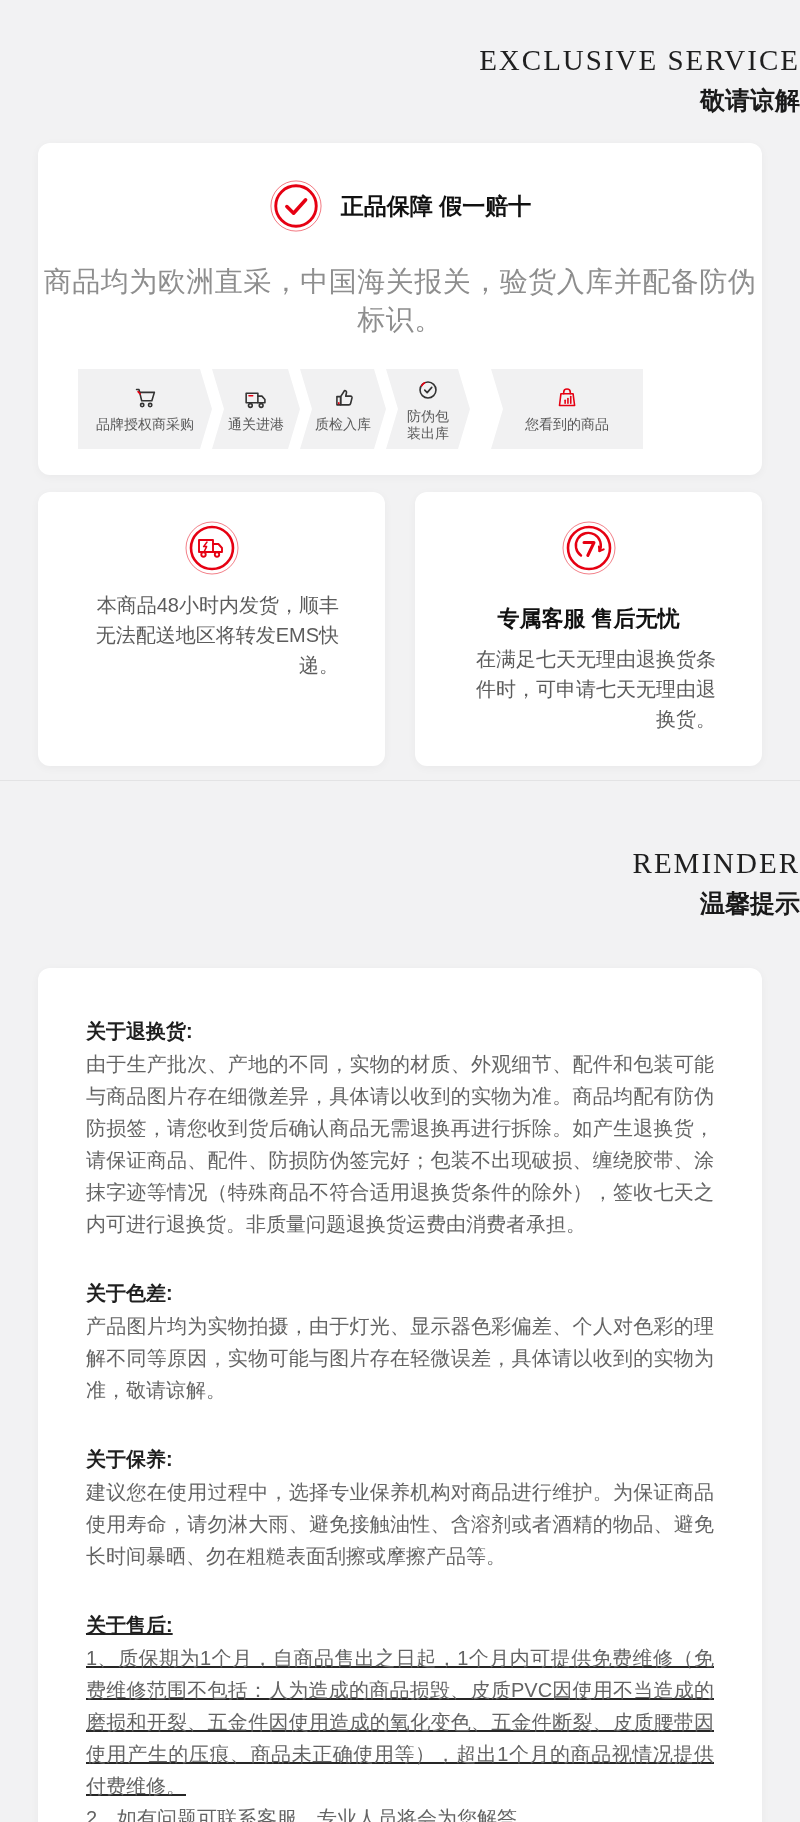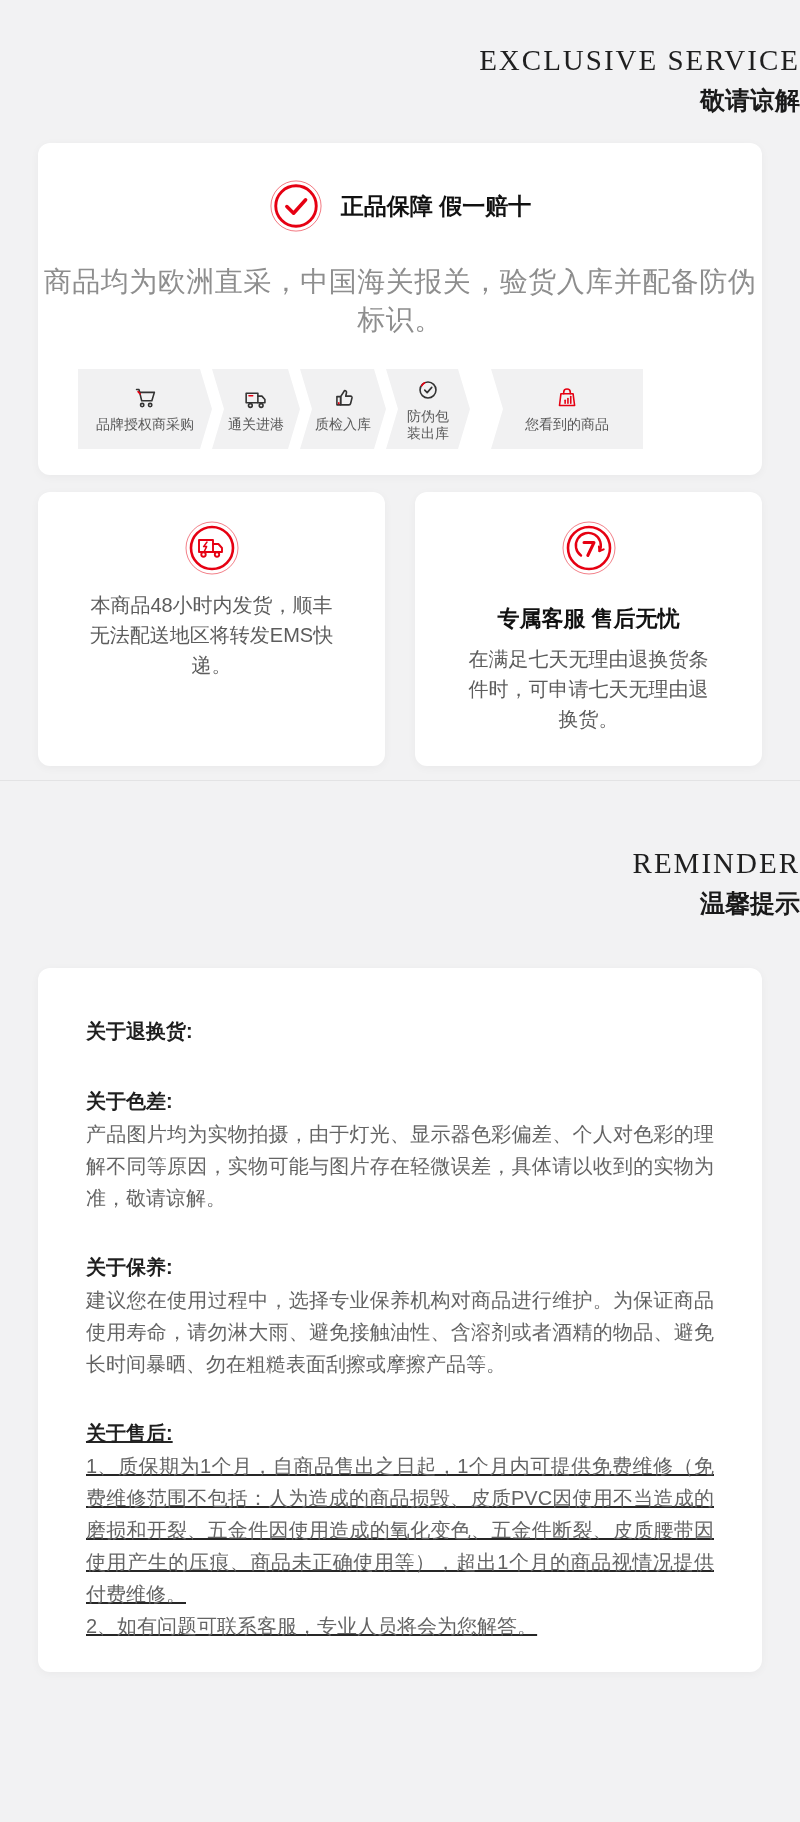--- a/index.html
+++ b/index.html
@@ -50,21 +50,21 @@
   .flow-label.narrow { width:48px; }
 
   .service-cards {
     width:724px; margin:17px auto 0; display:flex; gap:30px;
   }
   .service-card {
     flex:1; padding:28px 46px 32px; text-align:center; min-height:248px;
   }
   .service-card .svc-title { font-size:22px; font-weight:700; color:#111; margin-top:24px; }
   .service-card .svc-body {
-    margin-top:10px; text-align:center; font-size:20px; line-height:30px; color:#5c5c5c;
+    margin-top:10px; text-align:right; font-size:20px; line-height:30px; color:#5c5c5c;
   }
 
   .divider { border:none; border-top:1px solid #e3e3e4; margin-top:14px; }
 
   .reminder-head { padding-top:66px; }
   .reminder-card {
     width:724px; margin:48px auto 0; padding:46px 48px 30px; margin-bottom:14px;
   }
   .reminder-section { margin-bottom:36px; }
   .reminder-section:last-child { margin-bottom:0;text-decoration:underline; }
@@ -198,20 +198,21 @@
 <hr class="divider">
 
 <div class="section-head reminder-head">
   <div class="en">REMINDER</div>
   <div class="zh">温馨提示</div>
 </div>
 
 <div class="card reminder-card">
   <div class="reminder-section">
     <div class="reminder-heading">关于退换货:</div>
+    <div class="reminder-body">由于生产批次、产地的不同，实物的材质、外观细节、配件和包装可能与商品图片存在细微差异，具体请以收到的实物为准。商品均配有防伪防损签，请您收到货后确认商品无需退换再进行拆除。如产生退换货，请保证商品、配件、防损防伪签完好；包装不出现破损、缠绕胶带、涂抹字迹等情况（特殊商品不符合适用退换货条件的除外），签收七天之内可进行退换货。非质量问题退换货运费由消费者承担。</div>
   </div>
   <div class="reminder-section">
     <div class="reminder-heading">关于色差:</div>
     <div class="reminder-body">产品图片均为实物拍摄，由于灯光、显示器色彩偏差、个人对色彩的理解不同等原因，实物可能与图片存在轻微误差，具体请以收到的实物为准，敬请谅解。</div>
   </div>
   <div class="reminder-section">
     <div class="reminder-heading">关于保养:</div>
     <div class="reminder-body">建议您在使用过程中，选择专业保养机构对商品进行维护。为保证商品使用寿命，请勿淋大雨、避免接触油性、含溶剂或者酒精的物品、避免长时间暴晒、勿在粗糙表面刮擦或摩擦产品等。</div>
   </div>
   <div class="reminder-section">

